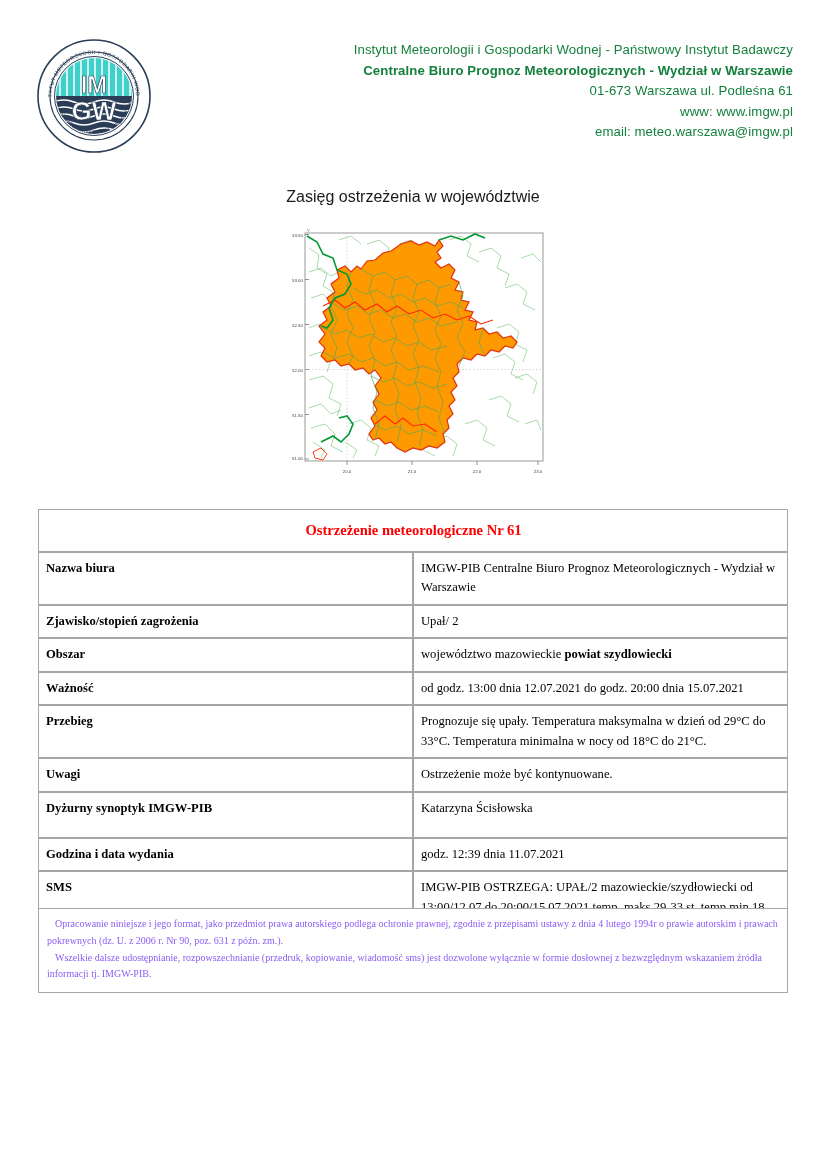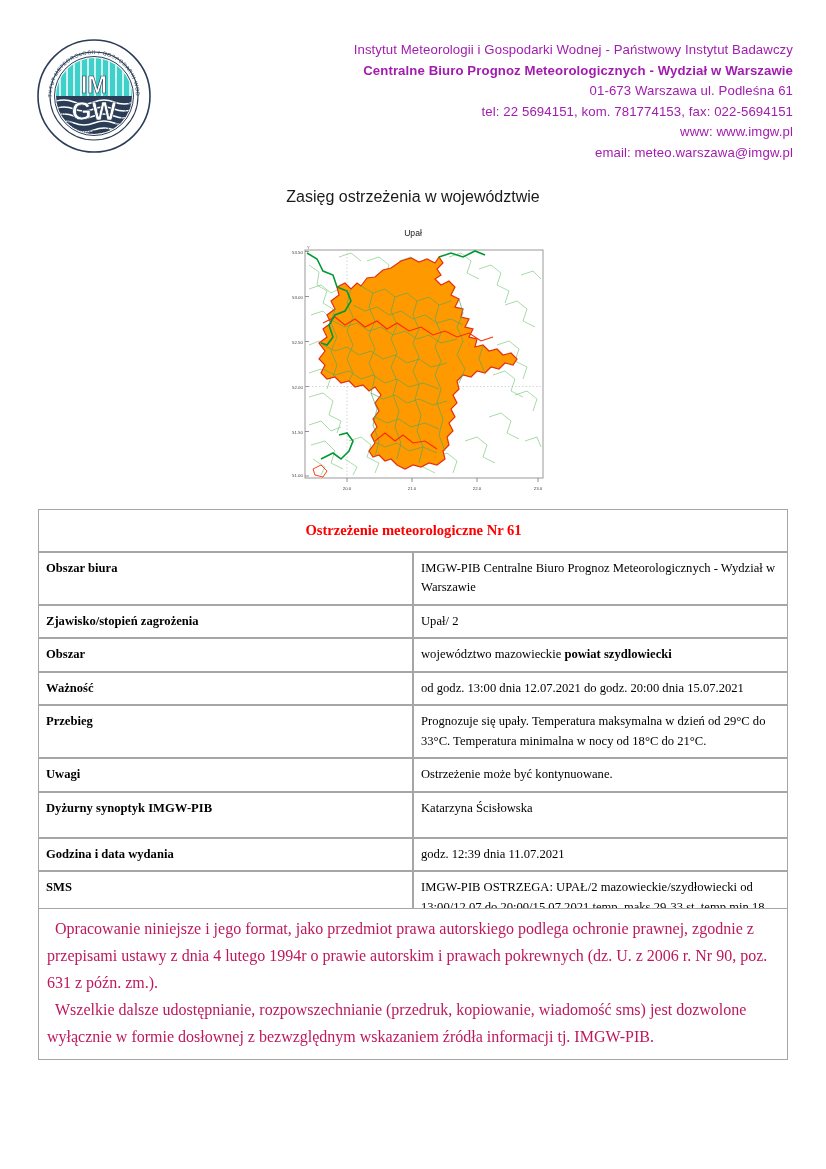--- a/index.html
+++ b/index.html
@@ -26,21 +26,21 @@
     top: 36px;
     width: 120px;
     height: 120px;
   }
   .header-text {
     position: absolute;
     right: 33px;
     top: 40px;
     text-align: right;
     font-family: "Liberation Sans", sans-serif;
-    color: #a21caf;
+    color: #15803d;
     font-size: 13.2px;
     line-height: 20.6px;
     letter-spacing: 0.1px;
   }
   .header-text .bold {
     font-weight: bold;
   }
 
   
   .map-section {
@@ -112,23 +112,23 @@
 
   .footer-note {
     position: absolute;
     left: 38px;
     top: 908px;
     width: 750px;
     box-sizing: border-box;
     border: 1px solid #a6a6a6;
     background: #ffffff;
     font-family: "Liberation Serif", serif;
-    font-size: 16px;
+    font-size: 10px;
     line-height: 1.68;
-    color: #be185d;
+    color: #8b5cf6;
     padding: 7px 8px 9px 8px;
   }
   .footer-note p {
     margin: 0;
     text-indent: 8px;
   }
 </style>
 </head>
 <body>
 
@@ -182,29 +182,27 @@
       <text font-family="Liberation Sans, sans-serif" font-size="5.3" fill="#2b3d56" letter-spacing="0.55">
         <textPath href="#botArc" startOffset="50%" text-anchor="middle">PAŃSTWOWY INSTYTUT BADAWCZY</textPath>
       </text>
     </svg>
   </div>
 
   <div class="header-text">
     <div>Instytut Meteorologii i Gospodarki Wodnej - Państwowy Instytut Badawczy</div>
     <div class="bold">Centralne Biuro Prognoz Meteorologicznych - Wydział w Warszawie</div>
     <div>01-673 Warszawa ul. Podleśna 61</div>
-    <div>tel: 22 5694151, kom. 781774153, fax: 022-5694151</div>
     <div>www: www.imgw.pl</div>
     <div>email: meteo.warszawa@imgw.pl</div>
   </div>
 </div>
 
 <div class="map-section">
   <div class="map-caption">Zasięg ostrzeżenia w województwie</div>
-  <div class="map-title">Upał</div>
 
   <div class="map-wrap">
     <svg width="268" height="252" viewBox="0 0 268 252">
 
       <rect x="26" y="5" width="238" height="228" fill="#ffffff" stroke="#999999" stroke-width="1"></rect>
 
       <text x="28" y="4" font-family="Liberation Sans, sans-serif" font-size="4" fill="#555">Y</text>
 
       <g font-family="Liberation Sans, sans-serif" font-size="4.4" fill="#444" text-anchor="end">
         <text x="24" y="8.5">53.50</text>
@@ -320,21 +318,21 @@
     </svg>
   </div>
 </div>
 
 <table class="doc-table">
   <tbody>
     <tr>
       <td class="title-cell" colspan="2">Ostrzeżenie meteorologiczne Nr 61</td>
     </tr>
     <tr>
-      <td class="label-cell">Obszar biura</td>
+      <td class="label-cell">Nazwa biura</td>
       <td class="value-cell">IMGW-PIB Centralne Biuro Prognoz Meteorologicznych - Wydział w Warszawie</td>
     </tr>
     <tr>
       <td class="label-cell">Zjawisko/stopień zagrożenia</td>
       <td class="value-cell">Upał/ 2</td>
     </tr>
     <tr>
       <td class="label-cell">Obszar</td>
       <td class="value-cell"><span>województwo mazowieckie </span><span class="b">powiat szydlowiecki</span></td>
     </tr>

